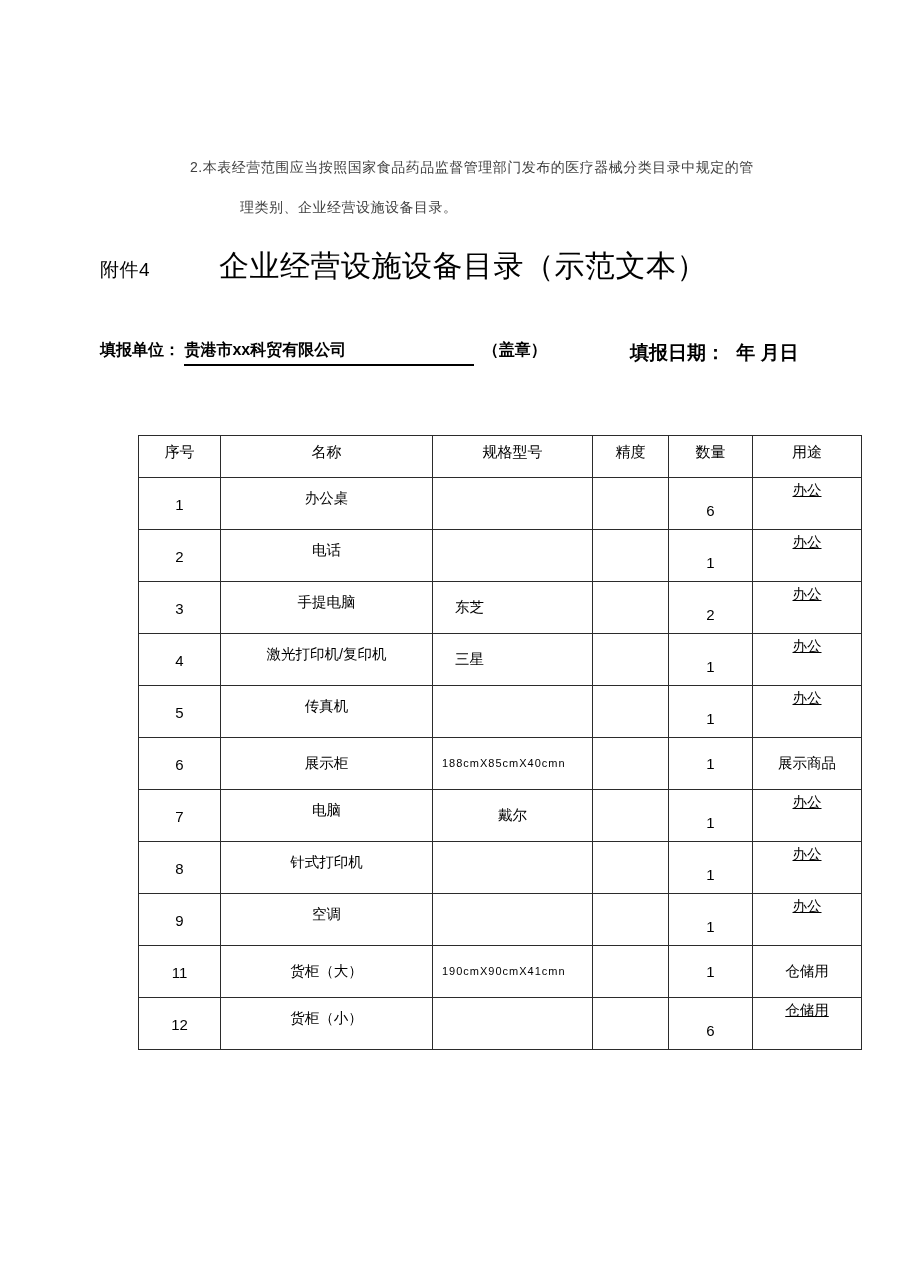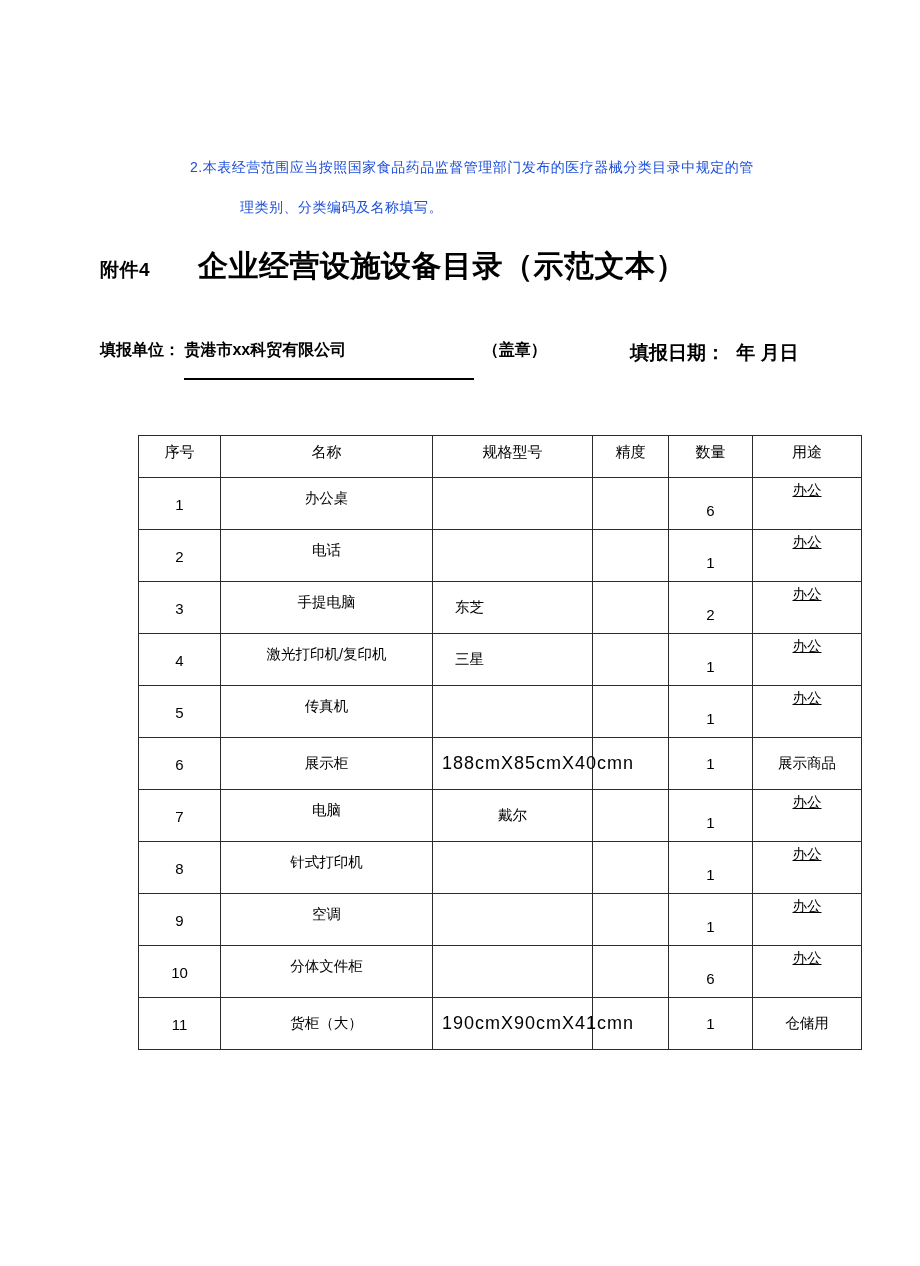--- a/index.html
+++ b/index.html
@@ -1,30 +1,30 @@
 <!DOCTYPE html>
 <html><head>
 <meta charset="utf-8">
 <style>
   html,body { margin:0; padding:0; background:#ffffff; }
   #page {
     position:relative; width:920px; height:1266px; background:#ffffff;
     font-family:"Liberation Sans","DejaVu Sans",sans-serif; color:#000;
     overflow:hidden;
   }
-  .note-line { position:absolute; font-size:14px; color:#1d4ed8; letter-spacing:0.5px; white-space:nowrap; }
+  .note-line { position:absolute; font-size:14px; color:#404040; letter-spacing:0.5px; white-space:nowrap; }
   #note1 { left:190px; top:159px; }
   #note2 { left:240px; top:199px; }
 
-  #heading { position:absolute; left:100px; top:246px; display:flex; align-items:baseline; gap:48px; font-weight:bold; white-space:nowrap;justify-content:flex-end; }
+  #heading { position:absolute; left:100px; top:246px; display:flex; align-items:baseline; gap:69px; font-weight:normal; white-space:nowrap;justify-content:flex-end; }
   #attachment-label { font-size:19px; letter-spacing:0.5px; }
   #doc-title { font-size:30px; letter-spacing:0.5px; }
 
   #unit-line { position:absolute; left:100px; top:340px; font-size:16px; font-weight:bold; white-space:nowrap; }
-  .underline-group { display:inline-block; border-bottom:2px solid #000; padding-bottom:17px; }
+  .underline-group { display:inline-block; border-bottom:2px solid #000; padding-bottom:3px; }
   .blank-space { display:inline-block; width:128px; height:2px; }
   #seal-label { margin-left:4px; }
   #date-line { position:absolute; left:630px; top:340px; font-size:19px; font-weight:bold; white-space:nowrap; }
   #date-value { margin-left:6px; }
 
   table.equip {
     position:absolute; left:103px; top:435px; width:723px;
     border-collapse:collapse; table-layout:fixed; background:#fff;margin-left:35px;
   }
   .equip th, .equip td { border:1px solid #2b2b2b; padding:0; overflow:visible; }
@@ -35,29 +35,29 @@
   .equip td { font-size:14.5px; text-align:center; vertical-align:middle; }
   .equip td .cv { line-height:1.2; }
   td.c-qty, td.c-no { font-size:15px; }
   tr:not(.compact) td.c-name .cv { transform: translateY(-5px); text-align: center; }
   tr:not(.compact) td.c-qty  .cv { transform: translateY(7px); }
   tr:not(.compact) td.c-use  .cv { transform: translateY(-13px); text-decoration: underline; }
   td.c-no .cv { transform: translateY(1px); }
   td.c-spec.a-left { text-align:left; }
   td.c-spec.a-left .cv { padding-left:22px; }
   td.c-spec.a-left-tight { text-align:left; }
-  td.c-spec.a-left-tight .cv { padding-left:9px; white-space:nowrap; letter-spacing:1px; font-size:18px; }
+  td.c-spec.a-left-tight .cv { padding-left:9px; white-space:nowrap; letter-spacing:1px; font-size:11px; }
 </style>
 </head>
 <body>
 
 <div id="page">
 
   <div id="note1" class="note-line">2.本表经营范围应当按照国家食品药品监督管理部门发布的医疗器械分类目录中规定的管</div>
-  <div id="note2" class="note-line">理类别、分类编码及名称填写。</div>
+  <div id="note2" class="note-line">理类别、企业经营设施设备目录。</div>
 
   <div id="heading">
     <span id="attachment-label">附件4</span>
     <span id="doc-title">企业经营设施设备目录（示范文本）</span>
   </div>
 
   <div id="unit-line">
     <span>填报单位：</span>
     <span class="underline-group">
       <span>贵港市xx科贸有限公司</span><span class="blank-space"></span>
@@ -275,56 +275,56 @@
           <td class="c-precision">
             <div class="cv"></div>
           </td>
           <td class="c-qty">
             <div class="cv">1</div>
           </td>
           <td class="c-use">
             <div class="cv">办公</div>
           </td>
         </tr>
-        <tr>
-          <td class="c-no">
-            <div class="cv">10</div>
-          </td>
-          <td class="c-name">
-            <div class="cv">分体文件柜</div>
-          </td>
-          <td class="c-spec a-center">
-            <div class="cv"></div>
-          </td>
-          <td class="c-precision">
-            <div class="cv"></div>
-          </td>
-          <td class="c-qty">
-            <div class="cv">6</div>
-          </td>
-          <td class="c-use">
-            <div class="cv">办公</div>
-          </td>
-        </tr>
         <tr class="compact">
           <td class="c-no">
             <div class="cv">11</div>
           </td>
           <td class="c-name">
             <div class="cv">货柜（大）</div>
           </td>
           <td class="c-spec a-left-tight">
             <div class="cv">190cmX90cmX41cmn</div>
           </td>
           <td class="c-precision">
             <div class="cv"></div>
           </td>
           <td class="c-qty">
             <div class="cv">1</div>
           </td>
           <td class="c-use">
             <div class="cv">仓储用</div>
           </td>
         </tr>
+        <tr>
+          <td class="c-no">
+            <div class="cv">12</div>
+          </td>
+          <td class="c-name">
+            <div class="cv">货柜（小）</div>
+          </td>
+          <td class="c-spec a-center">
+            <div class="cv"></div>
+          </td>
+          <td class="c-precision">
+            <div class="cv"></div>
+          </td>
+          <td class="c-qty">
+            <div class="cv">6</div>
+          </td>
+          <td class="c-use">
+            <div class="cv">仓储用</div>
+          </td>
+        </tr>
       </tbody>
   </table>
 
 </div>
 
 </body></html>

